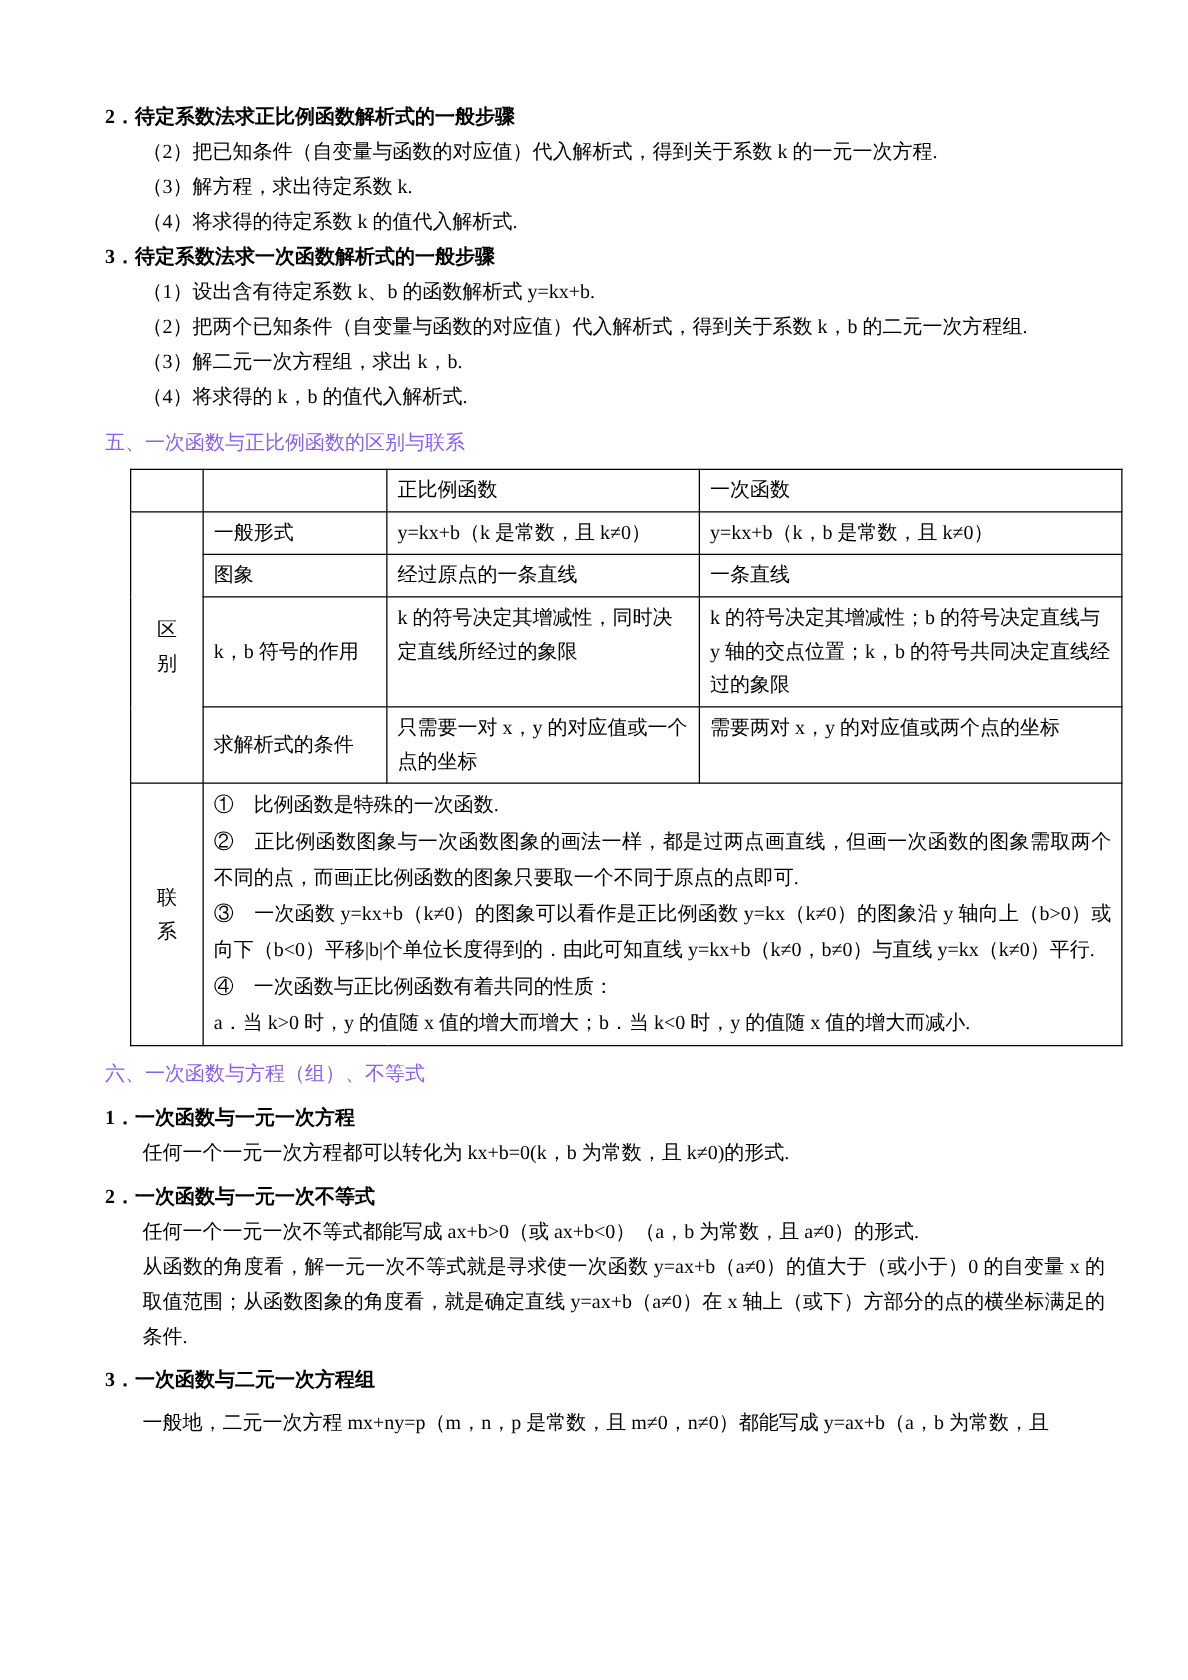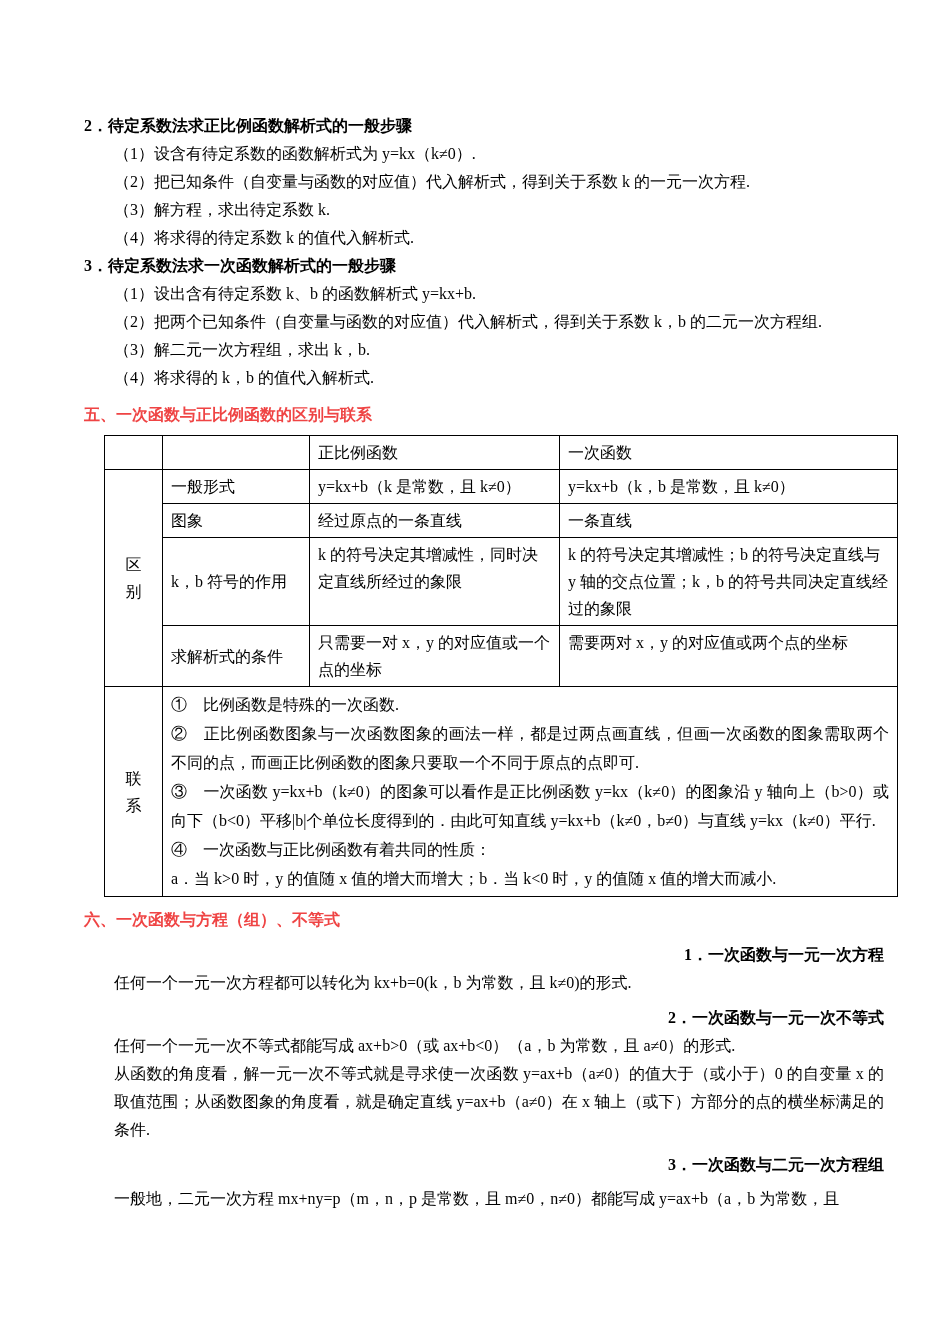--- a/index.html
+++ b/index.html
@@ -3,25 +3,25 @@
 <meta charset="utf-8">
 <style>
   * { margin:0; padding:0; box-sizing:border-box; }
   html,body { background:#ffffff; }
   body {
     width:950px; height:1344px;
     font-family:"Liberation Serif","DejaVu Serif",serif;
     font-size:16px; color:#000;
     overflow:hidden;
   }
-  .page { padding:112px 66px 0 84px; }
+  .page { padding:80px 66px 0 84px; }
 
   .sec-title { font-weight:bold; line-height:28px; }
-  .red-title { color:#ef4444; font-weight:bold; line-height:28px; margin-top:9px; }
-  .sub-title { font-weight:bold; line-height:28px; margin-top:7px;text-align:right; }
+  .red-title { color:#8b5cf6; font-weight:normal; line-height:28px; margin-top:9px; }
+  .sub-title { font-weight:bold; line-height:28px; margin-top:7px; }
 
   .step { line-height:28px; padding-left:30px; }
   .para { line-height:28px; margin-left:30px; text-align:justify; }
 
   table.cmp {
     border-collapse:collapse; table-layout:fixed;
     width:778px; margin:6px 0 4px 20px;
   }
   table.cmp td {
     border:1px solid #000;
@@ -38,21 +38,20 @@
   td.link-cell { vertical-align:top; }
   .link-line { line-height:29px; text-align:justify; }
 </style>
 </head>
 <body>
 
 <div class="page">
 
   <div class="sec-title">2．待定系数法求正比例函数解析式的一般步骤</div>
   <div>
-    <div class="step">（1）设含有待定系数的函数解析式为 y=kx（k≠0）.</div>
     <div class="step">（2）把已知条件（自变量与函数的对应值）代入解析式，得到关于系数 k 的一元一次方程.</div>
     <div class="step">（3）解方程，求出待定系数 k.</div>
     <div class="step">（4）将求得的待定系数 k 的值代入解析式.</div>
   </div>
 
   <div class="sec-title">3．待定系数法求一次函数解析式的一般步骤</div>
   <div>
     <div class="step">（1）设出含有待定系数 k、b 的函数解析式 y=kx+b.</div>
     <div class="step">（2）把两个已知条件（自变量与函数的对应值）代入解析式，得到关于系数 k，b 的二元一次方程组.</div>
     <div class="step">（3）解二元一次方程组，求出 k，b.</div>

